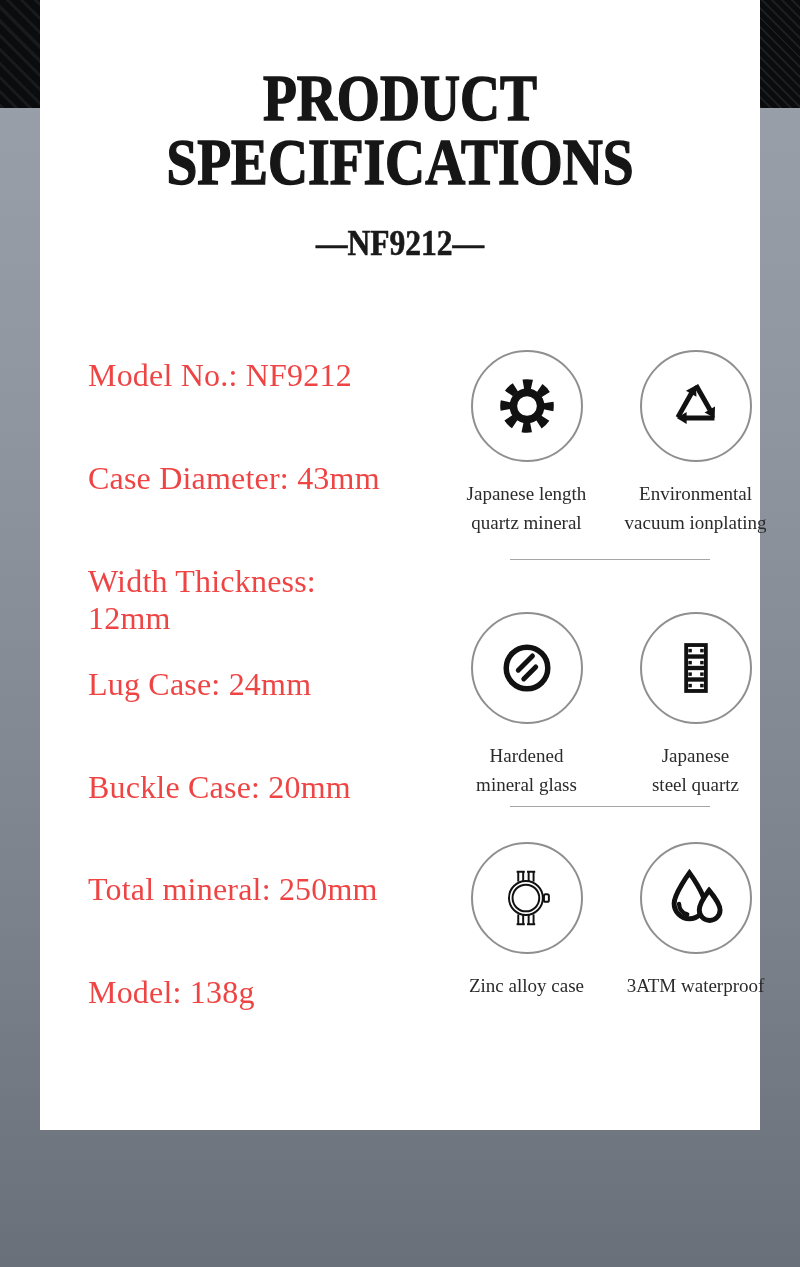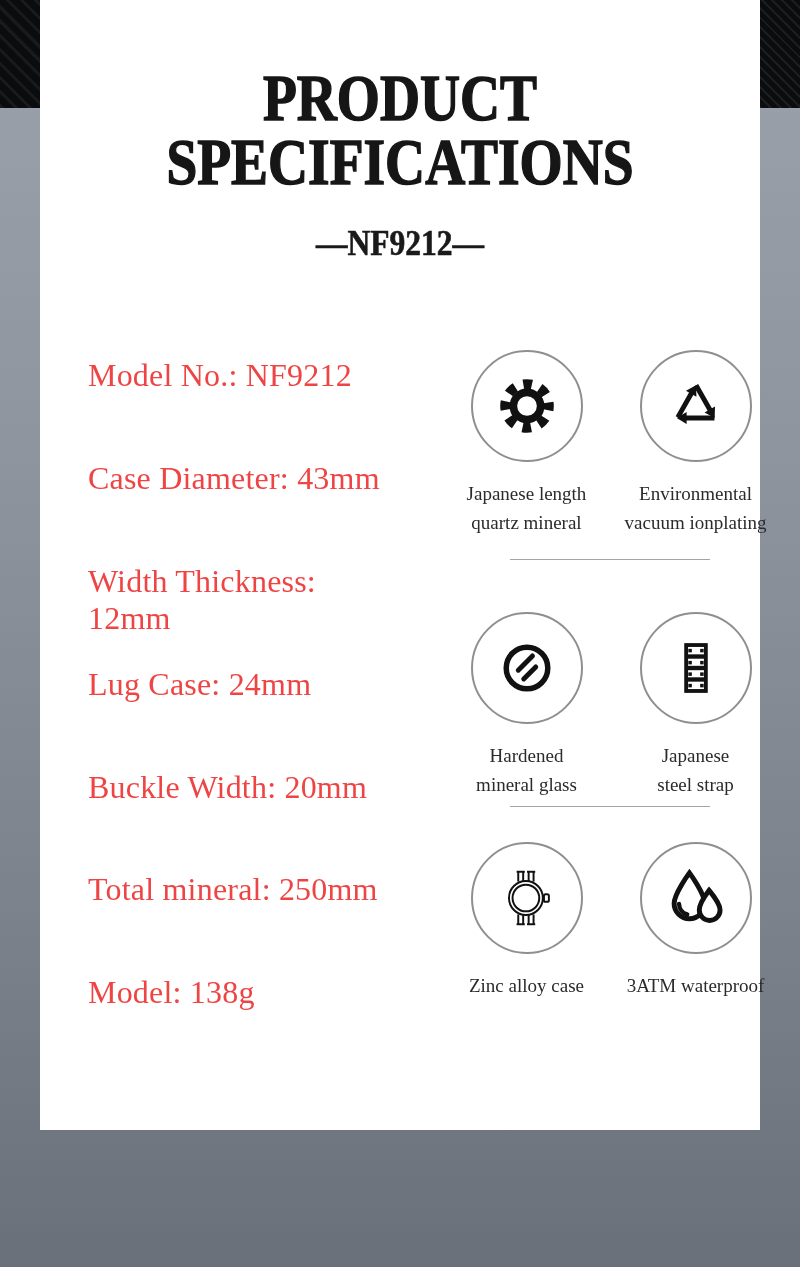--- a/index.html
+++ b/index.html
@@ -60,21 +60,21 @@
       <span>SPECIFICATIONS</span>
     </h1>
 
     <div class="subtitle">—NF9212—</div>
 
     <div class="specs">
       <div class="spec-row"><span class="spec-text">Model No.: NF9212</span></div>
       <div class="spec-row"><span class="spec-text">Case Diameter: 43mm</span></div>
       <div class="spec-row"><span class="spec-text">Width Thickness: 12mm</span></div>
       <div class="spec-row"><span class="spec-text">Lug Case: 24mm</span></div>
-      <div class="spec-row"><span class="spec-text">Buckle Width: 20mm</span></div>
+      <div class="spec-row"><span class="spec-text">Buckle Case: 20mm</span></div>
       <div class="spec-row"><span class="spec-text">Total mineral: 250mm</span></div>
       <div class="spec-row"><span class="spec-text">Model: 138g</span></div>
     </div>
 
     <div class="features">
 
       <div class="feature-row row1">
         <div class="feature">
           <div class="icon-circle">
             <svg viewBox="0 0 64 64" fill="none">
@@ -129,21 +129,21 @@
               <rect x="25" y="25.5" width="3.2" height="3.2" fill="#111"></rect>
               <rect x="35.8" y="25.5" width="3.2" height="3.2" fill="#111"></rect>
               <rect x="25" y="36" width="3.2" height="3.2" fill="#111"></rect>
               <rect x="35.8" y="36" width="3.2" height="3.2" fill="#111"></rect>
               <rect x="25" y="46.5" width="3.2" height="3.2" fill="#111"></rect>
               <rect x="35.8" y="46.5" width="3.2" height="3.2" fill="#111"></rect>
             </svg>
           </div>
           <div class="caption">
             <span class="cap-line">Japanese</span>
-            <span class="cap-line">steel strap</span>
+            <span class="cap-line">steel quartz</span>
           </div>
         </div>
       </div>
 
       <div class="feature-row row3">
         <div class="feature">
           <div class="icon-circle">
             <svg viewBox="0 0 64 64" fill="none" stroke="#111" stroke-width="1.8">
               <circle cx="31" cy="32" r="15.5"></circle>
               <circle cx="31" cy="32" r="12.2"></circle>

